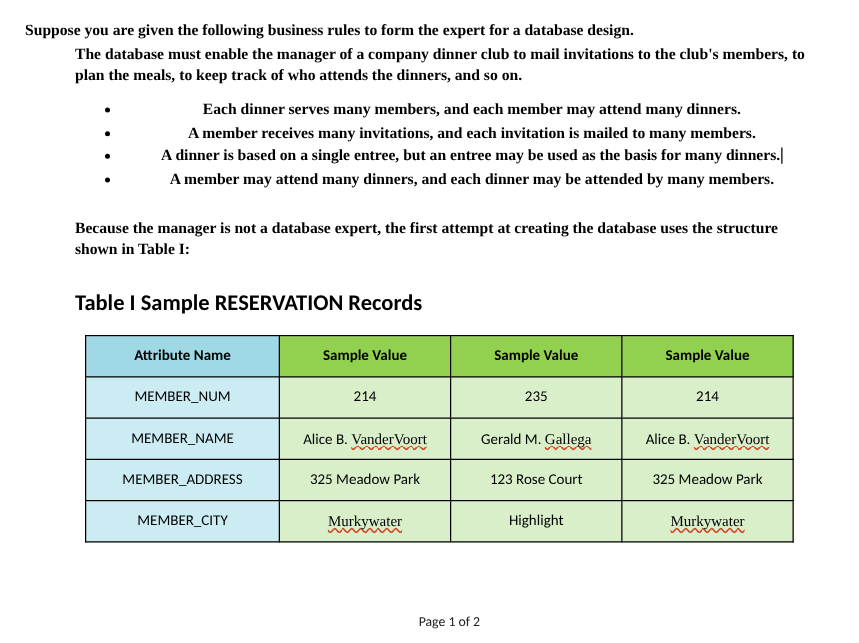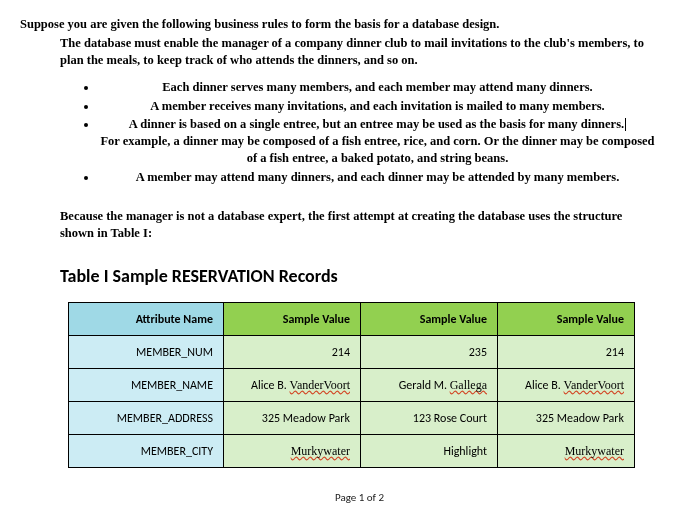--- a/index.html
+++ b/index.html
@@ -54,21 +54,21 @@
   }
   table.reservation {
     border-collapse: collapse;
     margin-left: 48px;
     font-family: "Calibri", Arial, sans-serif;
     font-size: 12px;
   }
   table.reservation th, table.reservation td {
     border: 1px solid #000;
     padding: 6px 10px;
-    text-align: right;
+    text-align: center;
     vertical-align: middle;
     height: 20px;
     box-sizing: content-box;
     margin-top: 20px;
   }
   table.reservation th.attr {
     background: #9fd9e6;
     font-weight: bold;
     width: 134px;
   }
@@ -100,30 +100,29 @@
     color: #222;
     padding-left: 32px;
   }
 </style>
 </head>
 <body>
 
 <div class="page">
 
   <div class="heading">
-    <div class="main">Suppose you are given the following business rules to form the basis for a database design.</div>
+    <div class="main">Suppose you are given the following business rules to form the expert for a database design.</div>
     <div class="sub">The database must enable the manager of a company dinner club to mail invitations to the club's members, to plan the meals, to keep track of who attends the dinners, and so on.</div>
   </div>
 
   <ul class="rules">
     <li>Each dinner serves many members, and each member may attend many dinners.</li>
     <li>A member receives many invitations, and each invitation is mailed to many members.</li>
     <li>
       <span>A dinner is based on a single entree, but an entree may be used as the basis for many dinners.</span><span class="cursor"></span>
-      <div style="font-weight:bold;">For example, a dinner may be composed of a fish entree, rice, and corn. Or the dinner may be composed of a fish entree, a baked potato, and string beans.</div>
     </li>
     <li>A member may attend many dinners, and each dinner may be attended by many members.</li>
   </ul>
 
   <div class="para">Because the manager is not a database expert, the first attempt at creating the database uses the structure shown in Table I:</div>
 
   <div class="table-title">Table I Sample RESERVATION Records</div>
 
   <table class="reservation">
     <tbody>

